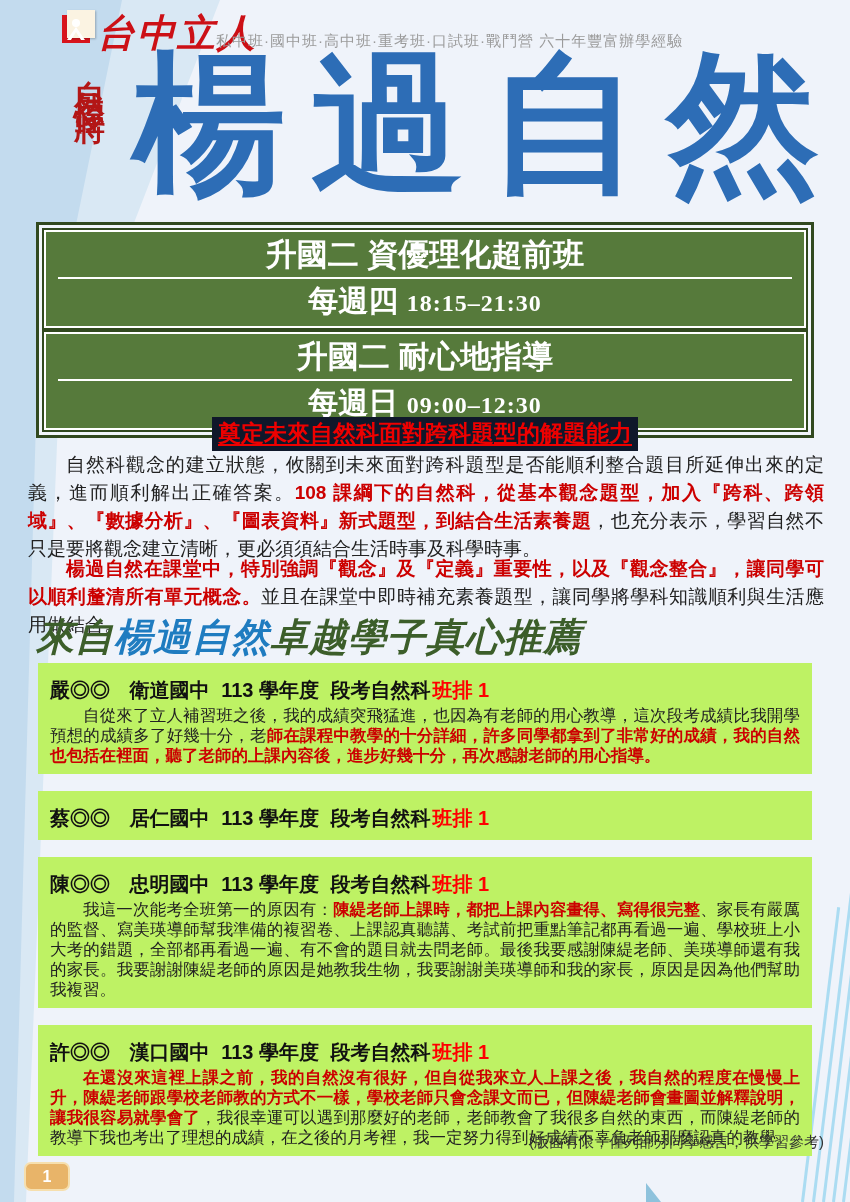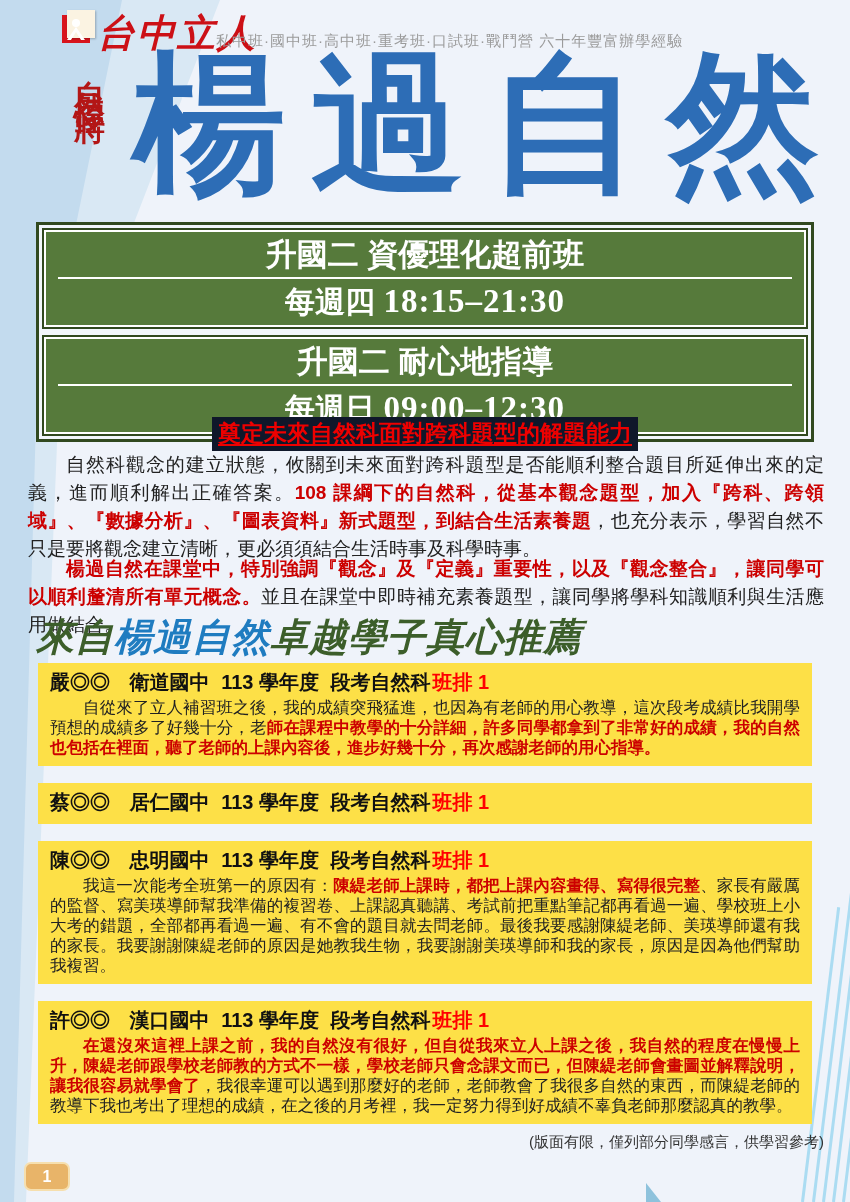--- a/index.html
+++ b/index.html
@@ -34,26 +34,26 @@
 
   .v-slogan{position:absolute;left:68px;top:56px;height:175px;writing-mode:vertical-rl;
     font-family:"Liberation Serif",serif;font-size:31px;font-weight:900;color:#b31616;
     letter-spacing:11px;z-index:3;}
   .main-title{position:absolute;left:133px;top:38px;font-size:152px;line-height:170px;
     font-weight:900;color:#2d6db6;letter-spacing:26px;white-space:nowrap;z-index:2;
     font-family:"Liberation Sans",sans-serif;}
 
   
   .sched-wrap{position:absolute;left:36px;top:222px;width:778px;border:3px solid #31491f;
-    background:#f2f6fb;padding:3px;display:flex;flex-direction:column;gap:6px;box-sizing:border-box;z-index:2;}
+    background:#f2f6fb;padding:3px;display:flex;flex-direction:column;gap:0;box-sizing:border-box;z-index:2;}
   .sched-panel{border:2px solid #31491f;background:#567a3b;box-shadow:inset 0 0 0 2px #ffffff;
     padding:4px 0;}
   .sched-row{color:#fff;text-align:center;font-weight:bold;font-size:31px;line-height:40px;padding:1px 0;}
   .sched-row.time{font-size:30px;}
-  .sched-row.time .digits{font-family:"Liberation Serif",serif;font-size:33px;letter-spacing:1px;}
+  .sched-row.time .digits{font-family:"Liberation Serif",serif;font-size:24px;letter-spacing:1px;}
   .sched-divider{height:0;border-top:2px solid #fff;margin:1px 14px;}
 
   
   .banner{position:absolute;left:50%;top:417px;transform:translateX(-50%);background:#0f172a;
     color:#ee0000;font-size:23px;font-weight:900;padding:1px 6px 2px;white-space:nowrap;
     text-decoration:underline;text-decoration-color:#ee0000;text-underline-offset:3px;z-index:2;}
 
   
   .para{position:absolute;left:28px;width:796px;font-size:19px;line-height:28px;color:#222;
     text-align:justify;text-indent:2em;z-index:2;}
@@ -63,21 +63,21 @@
   .seg-black{color:#222;font-weight:normal;}
 
   
   .rec-heading{position:absolute;left:36px;top:612px;font-family:"Liberation Serif",serif;
     font-style:italic;font-weight:900;font-size:38px;letter-spacing:1px;white-space:nowrap;z-index:2;}
   .rec-green{color:#3c5e2a;}
   .rec-blue{color:#1f7cc0;}
 
   
   .boxes{position:absolute;left:38px;top:663px;width:774px;z-index:2;}
-  .t-card{background:#fde047;padding:7px 12px 9px;margin-bottom:17px;box-sizing:border-box;}
+  .t-card{background:#bef264;padding:15px 12px 9px;margin-bottom:17px;box-sizing:border-box;}
   .t-header{font-size:20px;font-weight:900;color:#111;line-height:25px;}
   .t-header .t-name{margin-right:14px;}
   .t-header .t-mid{margin-right:6px;}
   .t-rank{color:#ff0000;margin-left:2px;}
   .t-body{font-size:16.5px;line-height:20px;color:#222;text-align:justify;text-indent:2em;margin-top:2px;}
 
   
   .footer-note{position:absolute;right:26px;top:1133px;font-size:15px;color:#333;z-index:2;}
   .page-tab{position:absolute;left:24px;top:1162px;width:46px;height:29px;background:#e8b469;
     border:2px solid #f6dfae;border-radius:7px;box-sizing:border-box;color:#fff;font-weight:bold;

